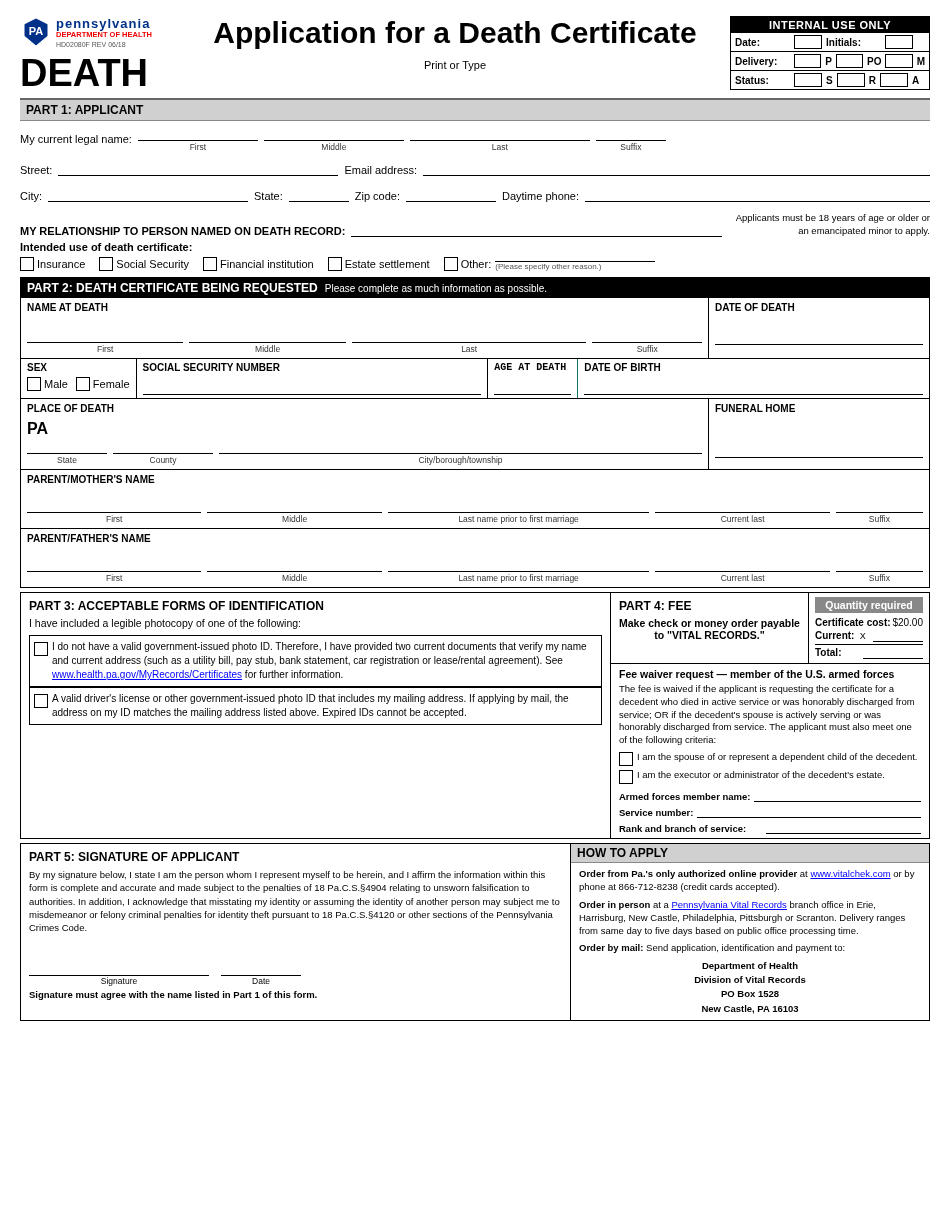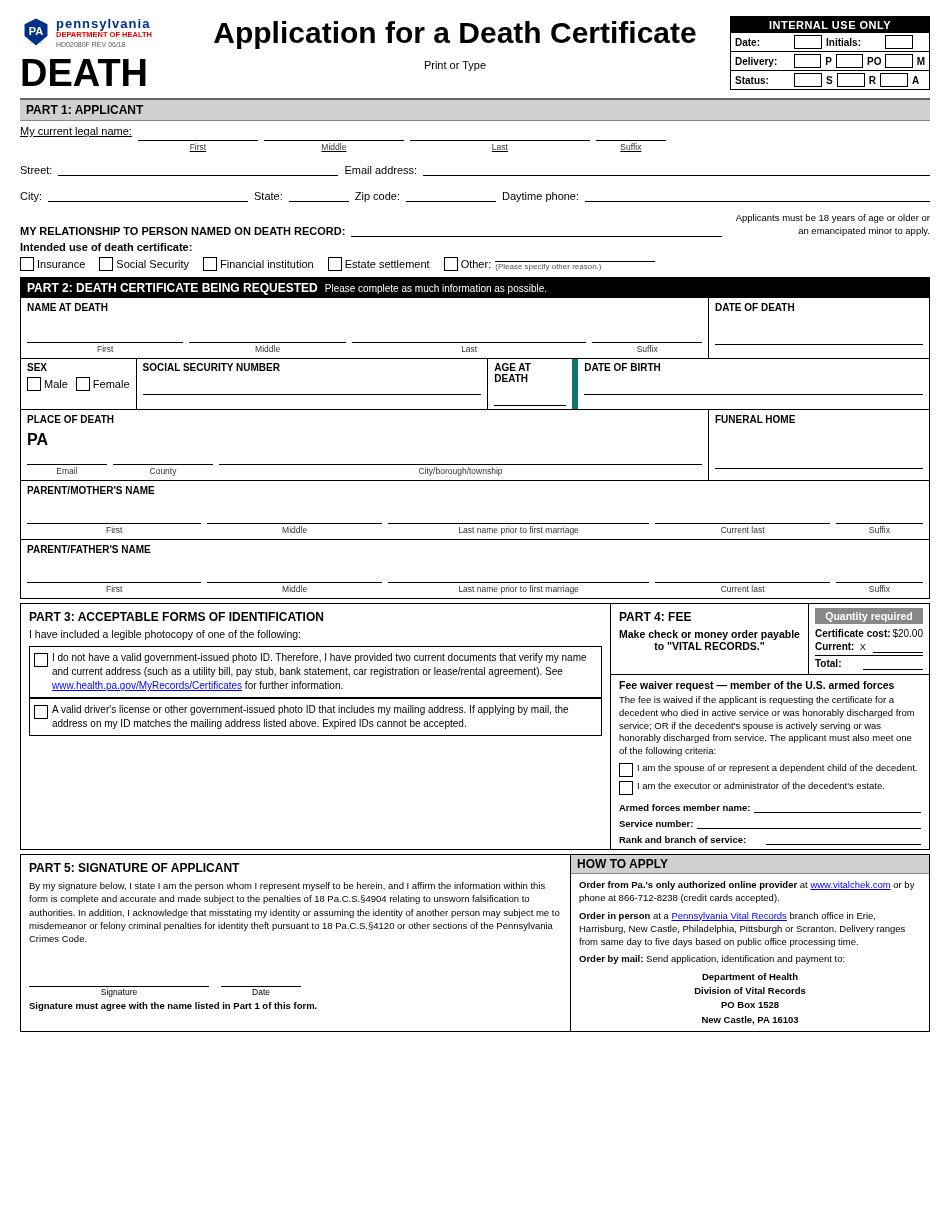--- a/index.html
+++ b/index.html
@@ -229,21 +229,21 @@
       <span class="int-box"></span>
       <span class="int-letter">R</span>
       <span class="int-box"></span>
       <span class="int-letter">A</span>
     </div>
   </div>
 </div>
 
 <div class="part-header">PART 1: APPLICANT</div>
 
-<div style="display:flex; align-items:flex-start; gap:6px; margin-bottom:8px;text-decoration:underline;">
+<div style="display:flex; align-items:center; gap:6px; margin-bottom:8px;">
   <span class="static-label">My current legal name:</span>
   <div class="form-field" style="max-width:120px;">
     <div class="field-line"></div>
     <div class="field-label">First</div>
   </div>
   <div class="form-field" style="max-width:140px;">
     <div class="field-line"></div>
     <div class="field-label">Middle</div>
   </div>
   <div class="form-field" style="max-width:180px;">
@@ -364,38 +364,38 @@
         <div class="checkbox-item">
           <div class="checkbox"></div>
           <span>Female</span>
         </div>
       </div>
     </div>
     <div style="flex:1; padding:3px 6px; border-right:1px solid #000;">
       <div class="section-label">SOCIAL SECURITY NUMBER</div>
       <div style="border-bottom:1px solid #000; height:18px; margin-top:4px;"></div>
     </div>
-    <div style="width:90px; padding:3px 6px; border-right:6px solid #0f766e;">
+    <div style="width:90px; padding:3px 6px; border-right:1px solid #0f766e;font-family:Liberation Mono, monospace;">
       <div class="section-label">AGE AT DEATH</div>
       <div style="border-bottom:1px solid #000; height:18px; margin-top:4px;"></div>
     </div>
     <div style="flex:1; padding:3px 6px;">
       <div class="section-label">DATE OF BIRTH</div>
       <div style="border-bottom:1px solid #000; height:18px; margin-top:4px;"></div>
     </div>
   </div>
 
   <div style="display:flex; border-bottom:1px solid #000;">
     <div style="flex:1; padding:4px 6px; border-right:1px solid #000;">
       <div class="section-label">PLACE OF DEATH</div>
       <div style="font-size:16px; font-weight:bold; padding:2px 0;">PA</div>
       <div style="display:flex; gap:6px; margin-top:2px;">
         <div style="display:flex; flex-direction:column; width:80px;">
           <div style="border-bottom:1px solid #000; height:12px;"></div>
-          <div class="field-label">Email</div>
+          <div class="field-label">State</div>
         </div>
         <div style="display:flex; flex-direction:column; width:100px;">
           <div style="border-bottom:1px solid #000; height:12px;"></div>
           <div class="field-label">County</div>
         </div>
         <div style="display:flex; flex-direction:column; flex:1;">
           <div style="border-bottom:1px solid #000; height:12px;"></div>
           <div class="field-label">City/borough/township</div>
         </div>
       </div>

